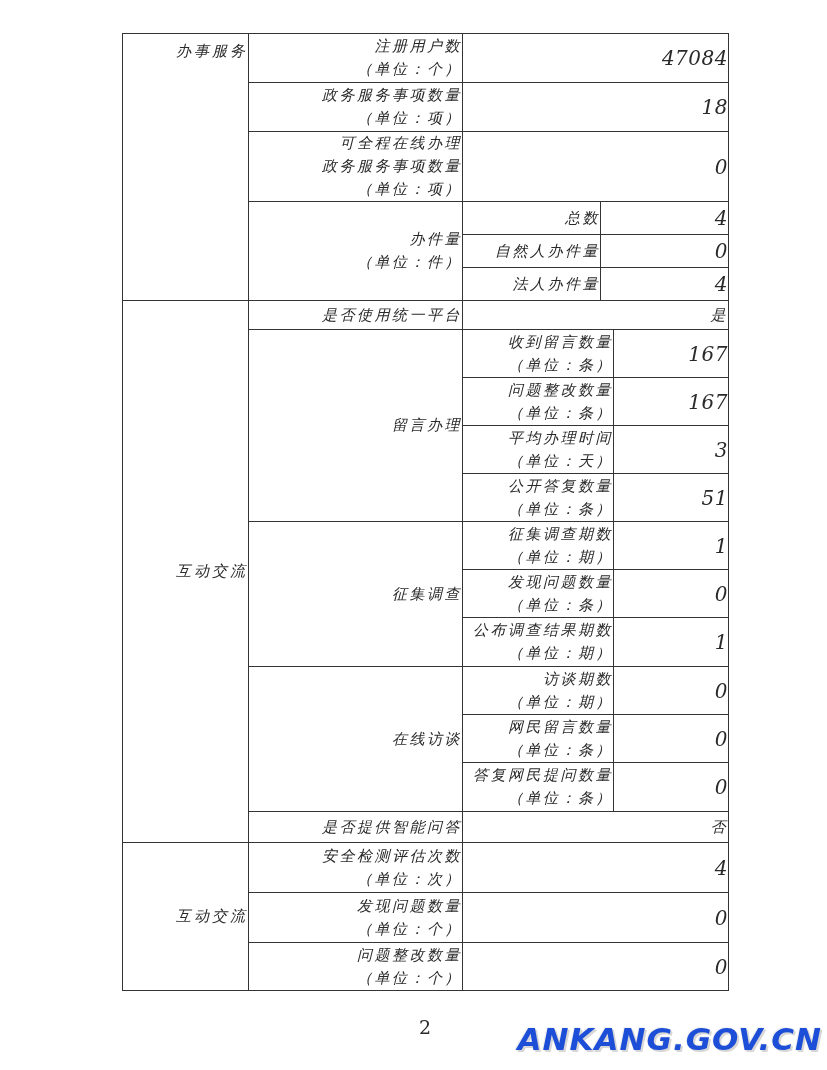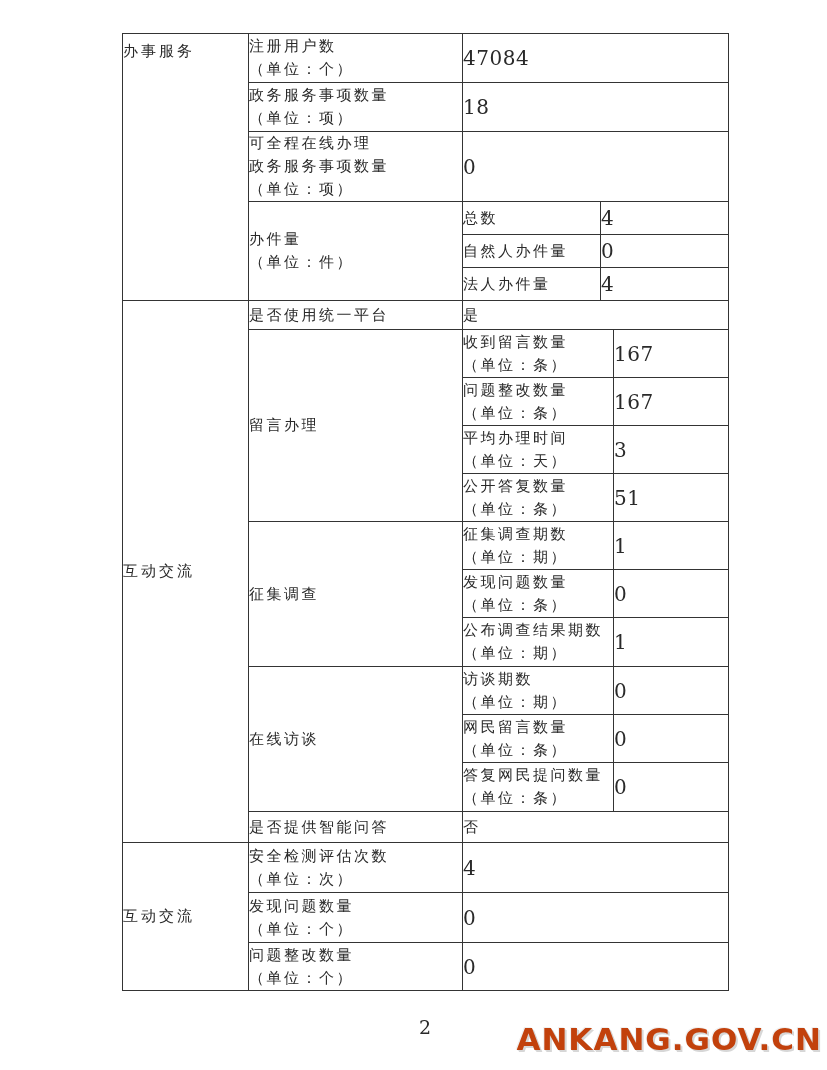--- a/index.html
+++ b/index.html
@@ -11,48 +11,50 @@
     overflow: hidden;
     font-family: "DejaVu Serif", "Liberation Serif", serif;
     color: #2a2a2a;
   }
   .tablewrap { position: absolute; left: 122px; top: 33px; width: 606px; }
   table { border-collapse: collapse; table-layout: fixed; width: 606px; }
   table + table { margin-top: -1px; }
   td {
     border: 1px solid #343434;
     padding: 0;
-    text-align: left;
+    text-align: right;
     vertical-align: middle;
     font-size: 15px;
     letter-spacing: 2.5px;
     overflow: hidden;
+    font-style: italic;
   }
   .line { line-height: 23px; }
   .cat { letter-spacing: 3px; }
   .cat-top { vertical-align: top; padding-top: 8px; }
   .num { font-size: 20px; letter-spacing: 0.5px; }
   .pagenum {
     position: absolute;
     left: 122px;
     top: 1016px;
     width: 606px;
     text-align: center;
     font-size: 19px;
     color: #2a2a2a;
   }
   .watermark {
     position: absolute;
     right: 5px;
     top: 1021px;
     font-family: "DejaVu Sans", "Liberation Sans", sans-serif;
+    font-style: italic;
     font-weight: 700;
     font-size: 31px;
     letter-spacing: 1px;
-    color: #c2410c;
+    color: #1d4ed8;
     text-shadow: 2px 2px 0 #d7d7d7, 1px 1px 0 #e4e4e4, -1px -1px 0 #f0f0f0;
     white-space: nowrap;
   }
 </style>
 </head>
 <body>
 
 <div class="page">
 
   <div class="tablewrap">

